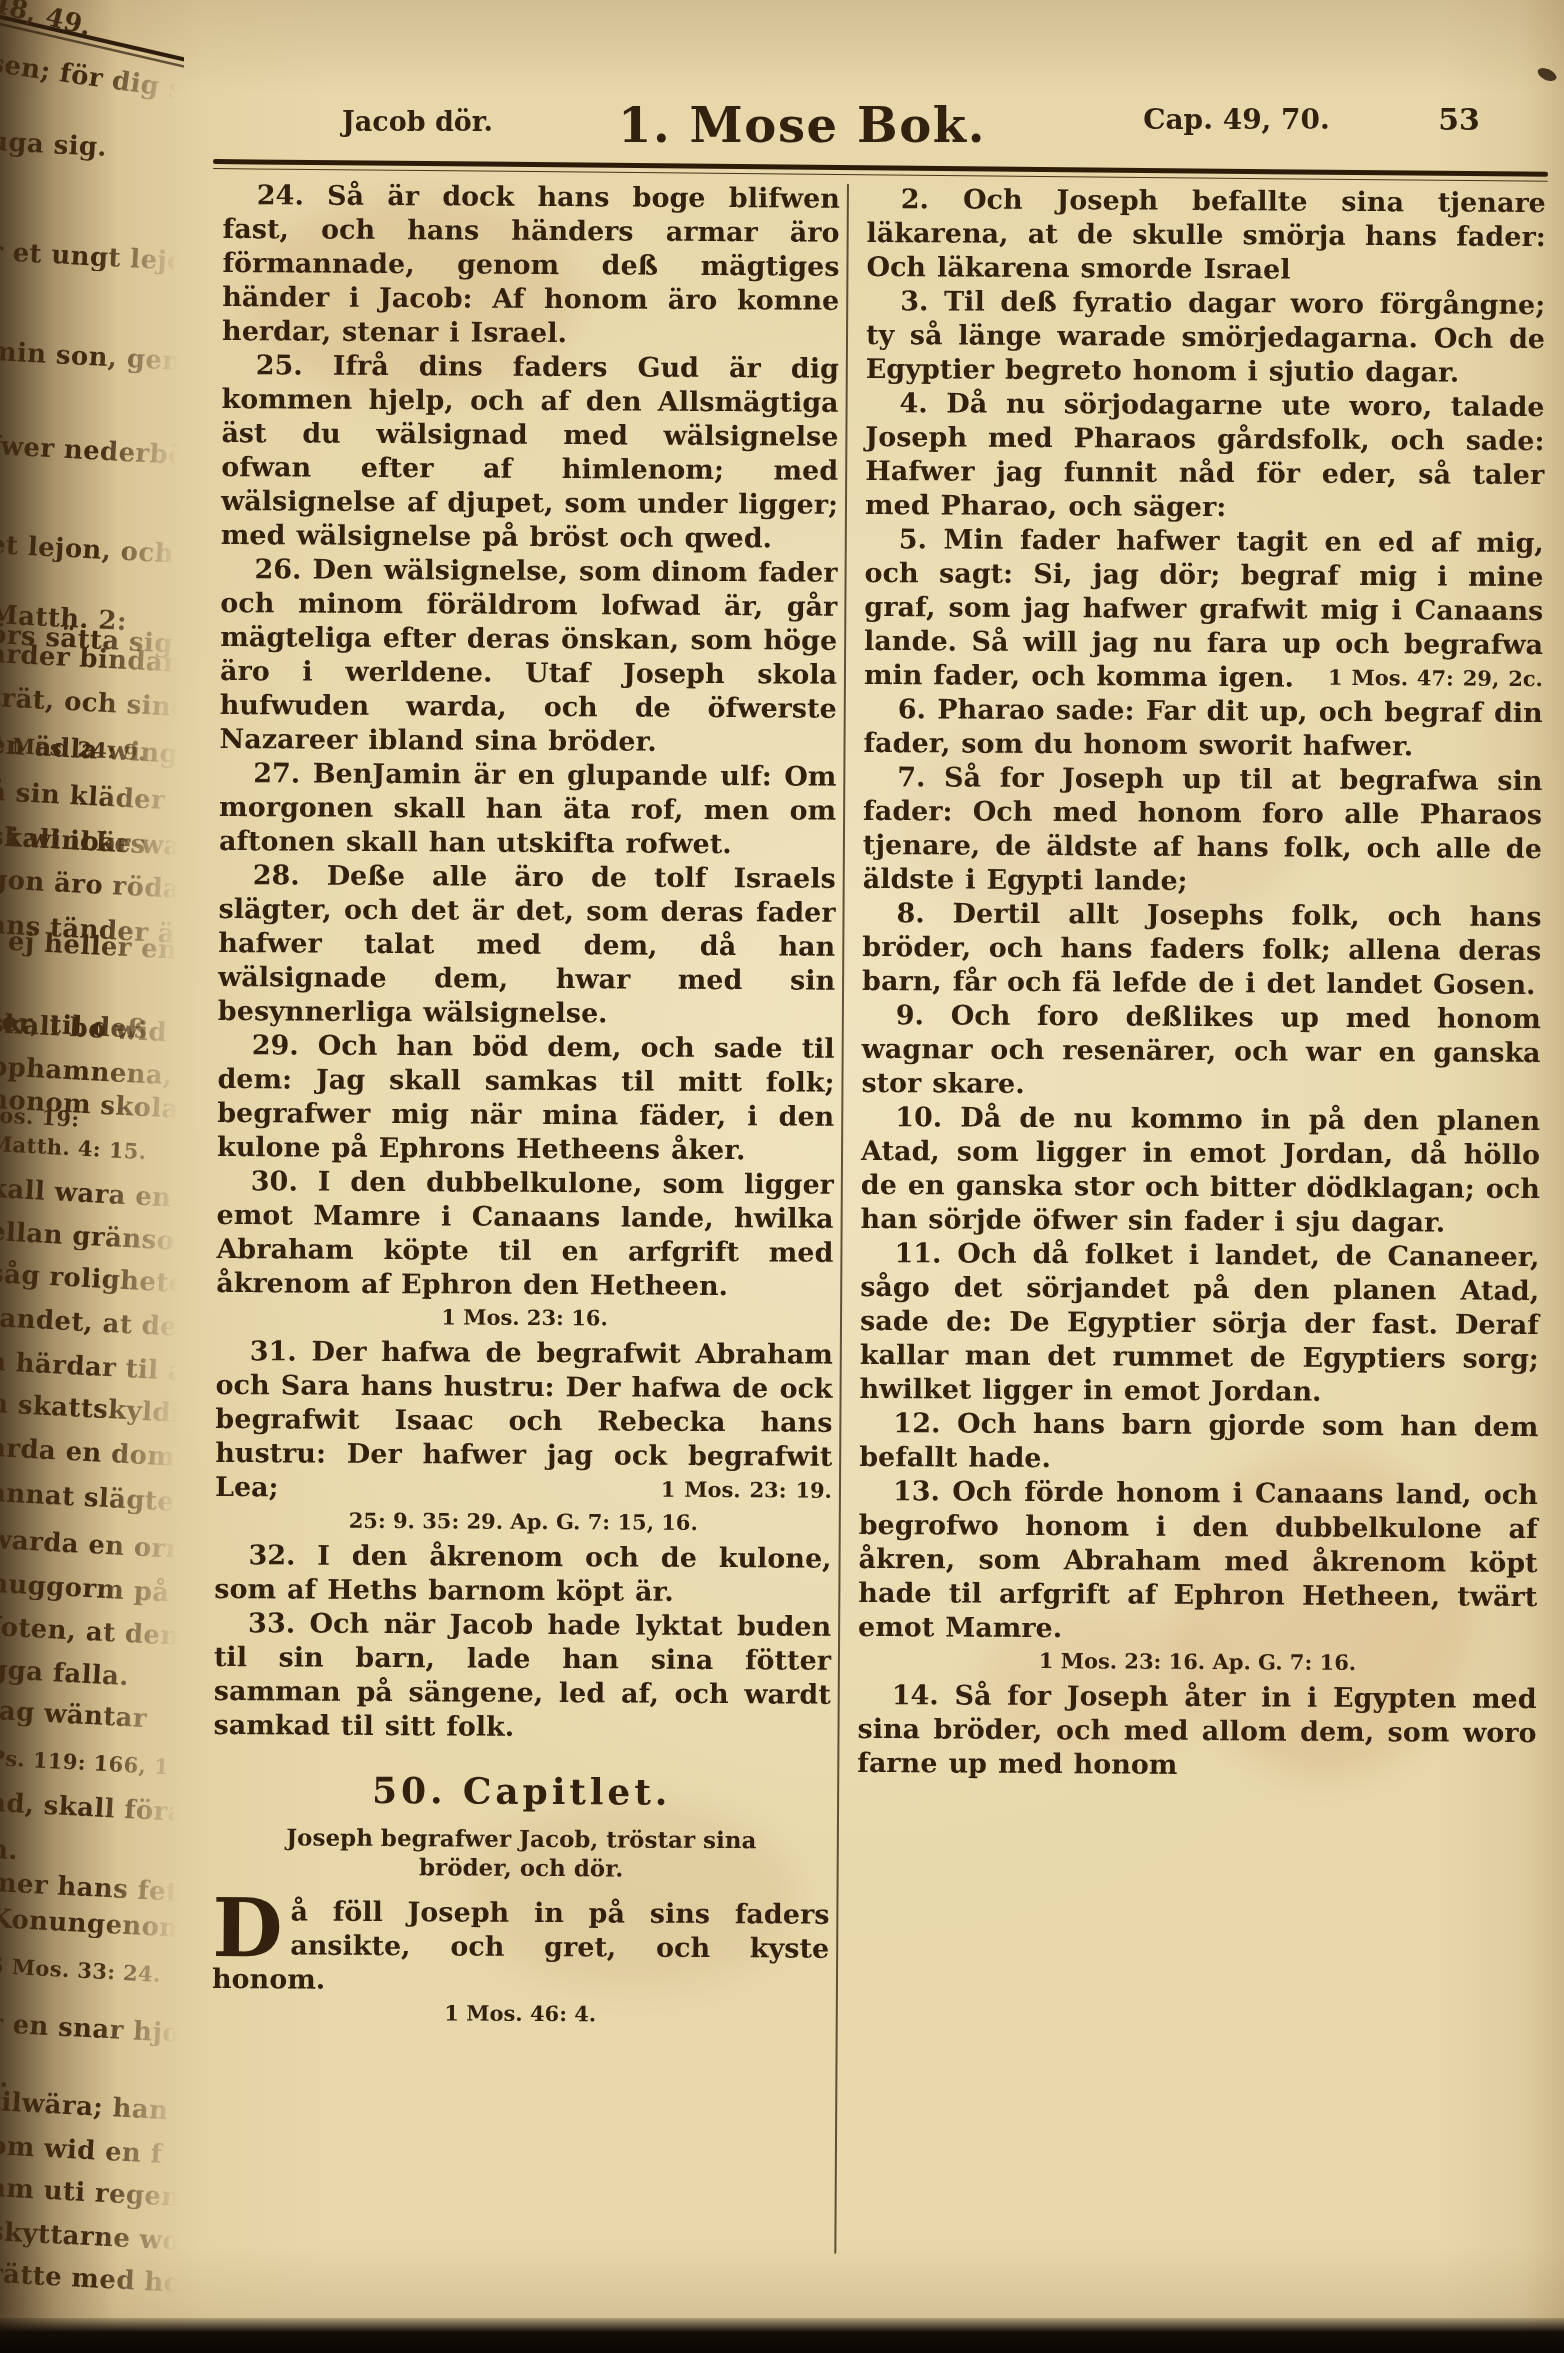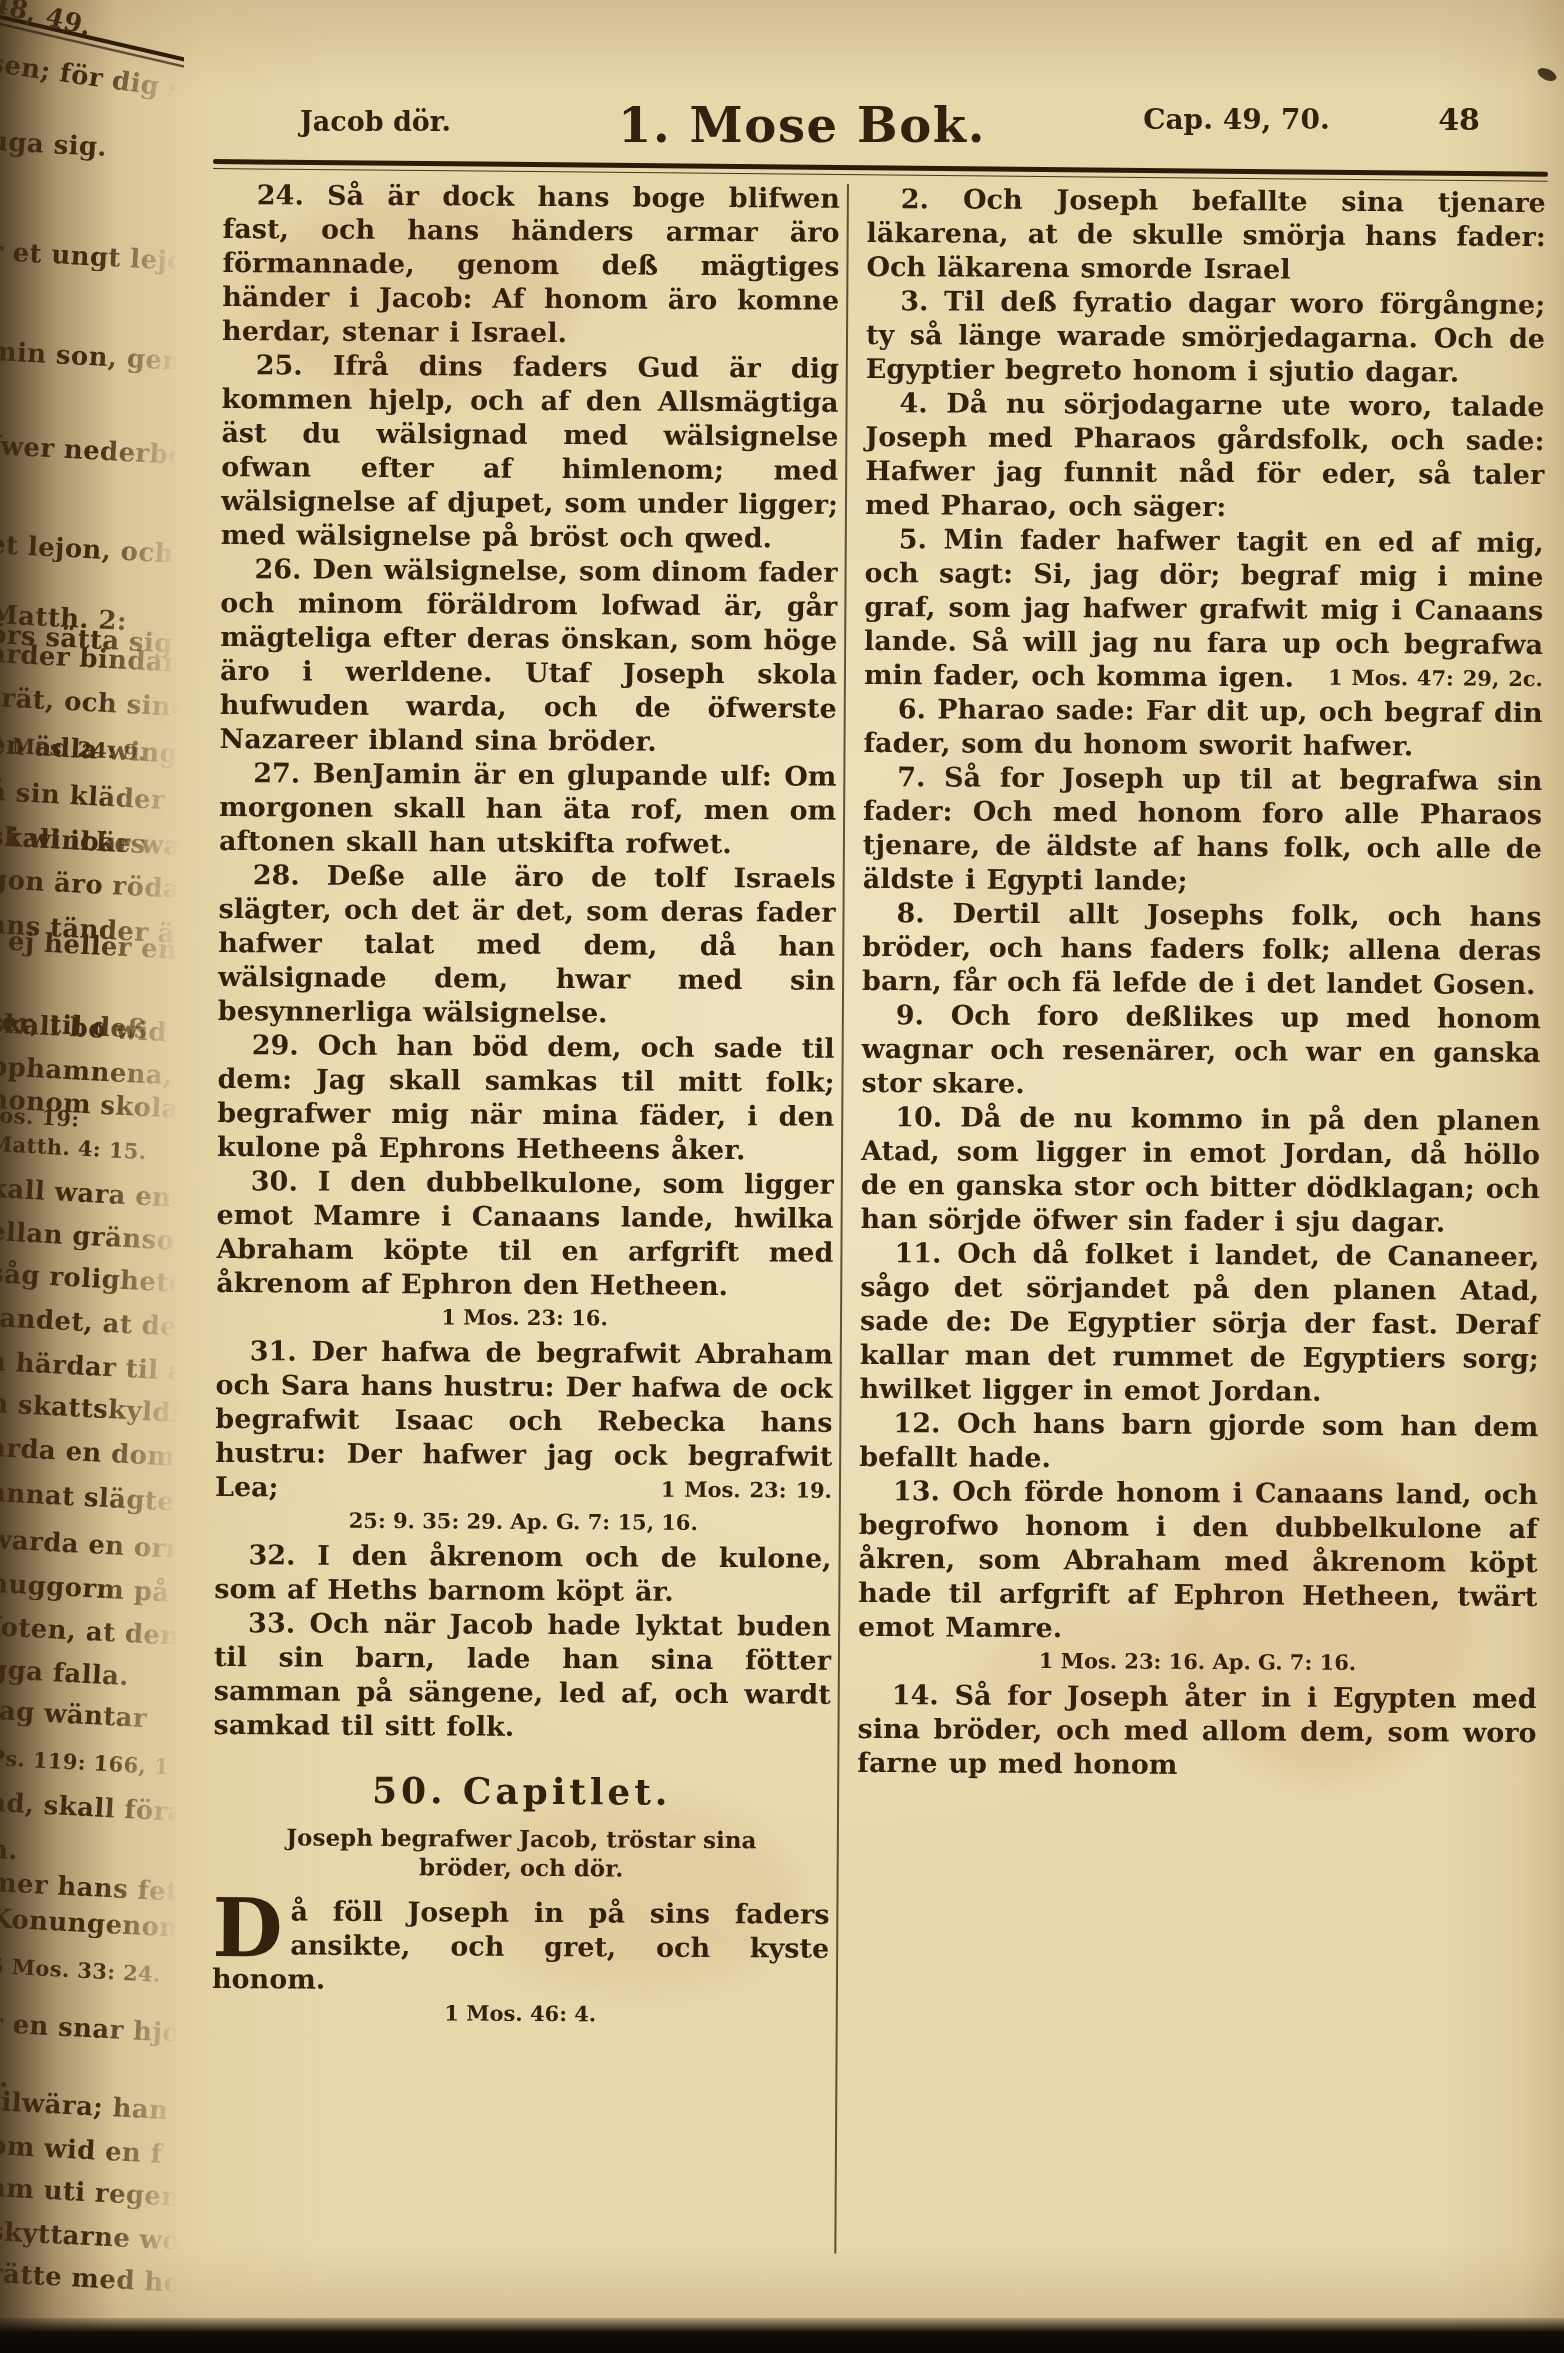--- a/index.html
+++ b/index.html
@@ -27,21 +27,21 @@
     position:absolute;left:-11px;width:196px;white-space:nowrap;overflow:hidden;
     font-weight:bold;font-size:26px;color:#402a11;letter-spacing:0.4px;
     -webkit-mask-image:linear-gradient(90deg,#000 55%,rgba(0,0,0,0) 96%);
     mask-image:linear-gradient(90deg,#000 55%,rgba(0,0,0,0) 96%);
   }
   .gutter-rule{position:absolute;left:-15.6px;top:41px;width:258px;height:3.9px;background:#2e1d0c;
     transform:rotate(13deg);box-shadow:0 7px 0 -0.8px rgba(46,29,12,.7);}
   
   .header{position:absolute;left:0;top:97px;width:1565px;height:44px;color:#33210f;}
   .h-item{position:absolute;font-weight:bold;white-space:nowrap;}
-  .h-jacob{left:258px;width:235px;text-align:center;font-size:27px;top:9.4px;}
+  .h-jacob{left:258px;width:235px;text-align:right;font-size:27px;top:9.4px;}
   .h-mose {left:618px;width:313px;text-align:center;font-size:48px;top:0px;letter-spacing:1.6px;}
   .h-cap  {left:1119px;width:235px;text-align:center;font-size:28px;top:6.3px;}
   .h-num  {left:1408px;width:102px;text-align:center;font-size:30px;top:4.7px;}
   .rules{position:absolute;left:213px;top:159px;width:1335px;transform:rotate(.55deg);transform-origin:left center;}
   .rule-a{height:4.7px;background:#2d1b0a;border-radius:2.3px;}
   .rule-b{height:1.6px;background:#4a3318;margin-top:3.9px;border-radius:1.6px;}
   
   .text-block{position:absolute;left:0;top:0;width:1565px;transform:rotate(.35deg);transform-origin:219px 176px;color:#33200e;}
   .col{position:absolute;top:178px;text-align:justify;}
   .col-left {left:223px;width:617px;}
@@ -125,21 +125,21 @@
       <div class="gutter-frag" style="top: 2177px; transform: rotate(3deg); font-size: 26px;">am uti regement</div>
       <div class="gutter-frag" style="top: 2221px; transform: rotate(3deg); font-size: 26px;">skyttarne woro</div>
       <div class="gutter-frag" style="top: 2263px; transform: rotate(3deg); font-size: 26px;">rätte med hon</div>
     </div>
 </div>
 
 <div class="header">
   <div class="h-item h-jacob">Jacob dör.</div>
   <div class="h-item h-mose">1. Mose Bok.</div>
   <div class="h-item h-cap">Cap. 49, 70.</div>
-  <div class="h-item h-num">48</div>
+  <div class="h-item h-num">53</div>
 </div>
 <div class="rules">
   <div class="rule-a"></div>
   <div class="rule-b"></div>
 </div>
 
 <div class="text-block">
   <div class="divider"></div>
   <div class="col col-left" id="col-left">
       <p class="verse">24. Så är dock hans boge blifwen fast, och hans händers armar äro förmannade, genom deß mägtiges händer i Jacob: Af honom äro komne herdar, stenar i Israel.</p>

